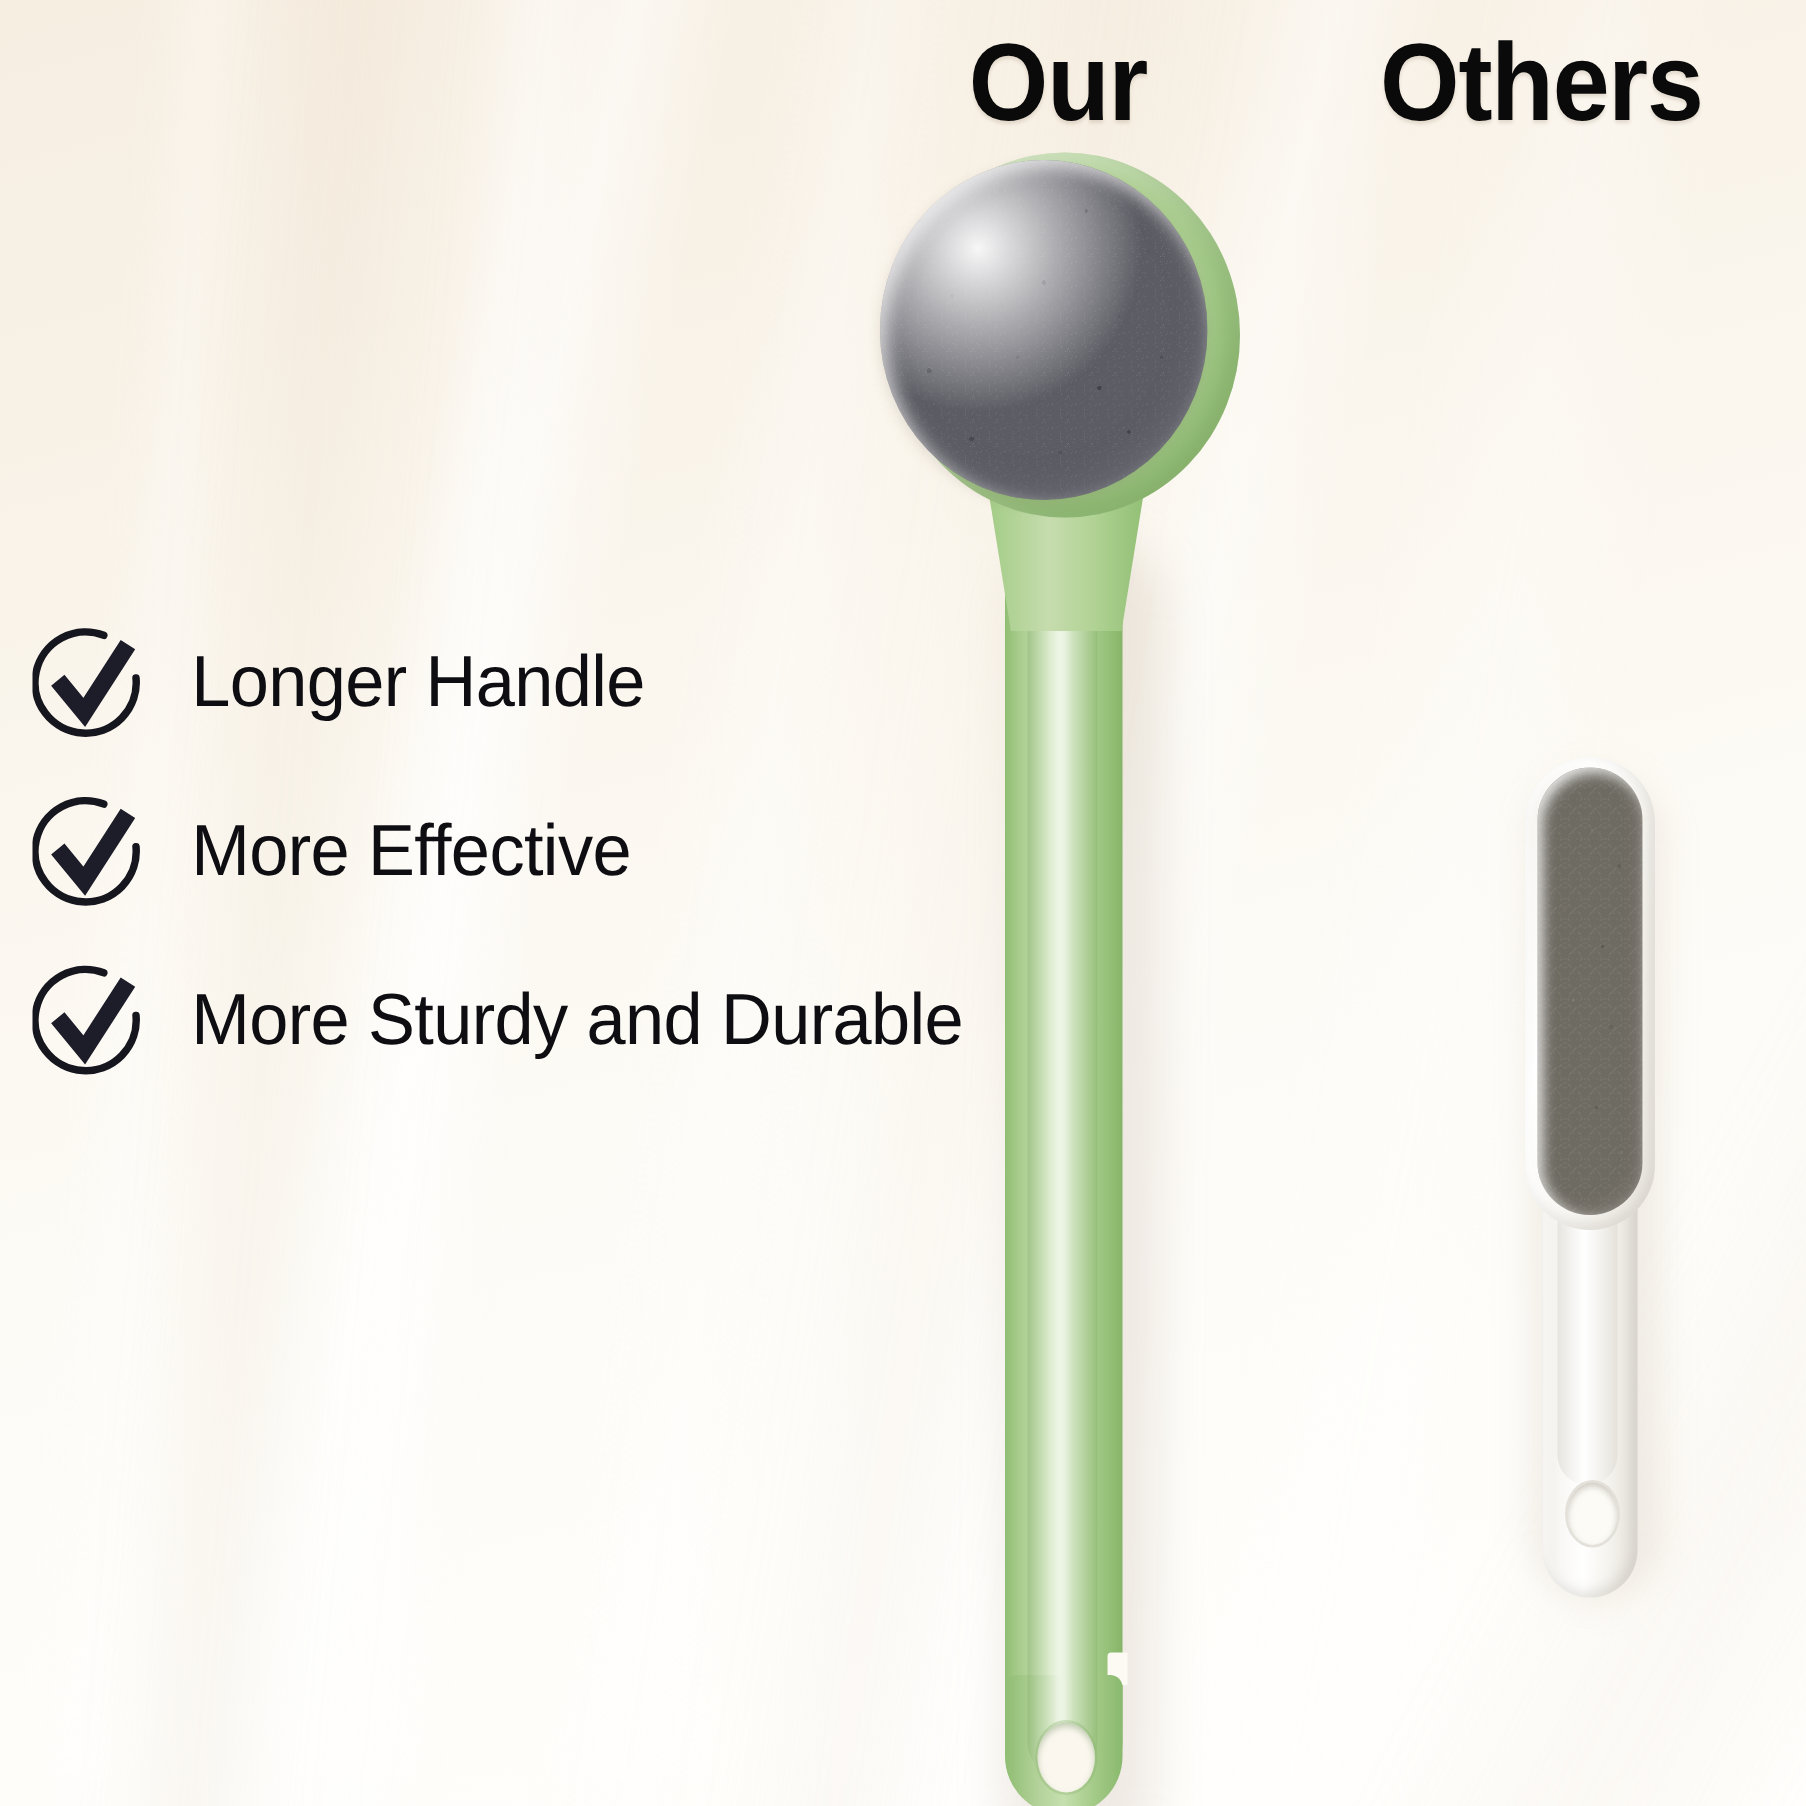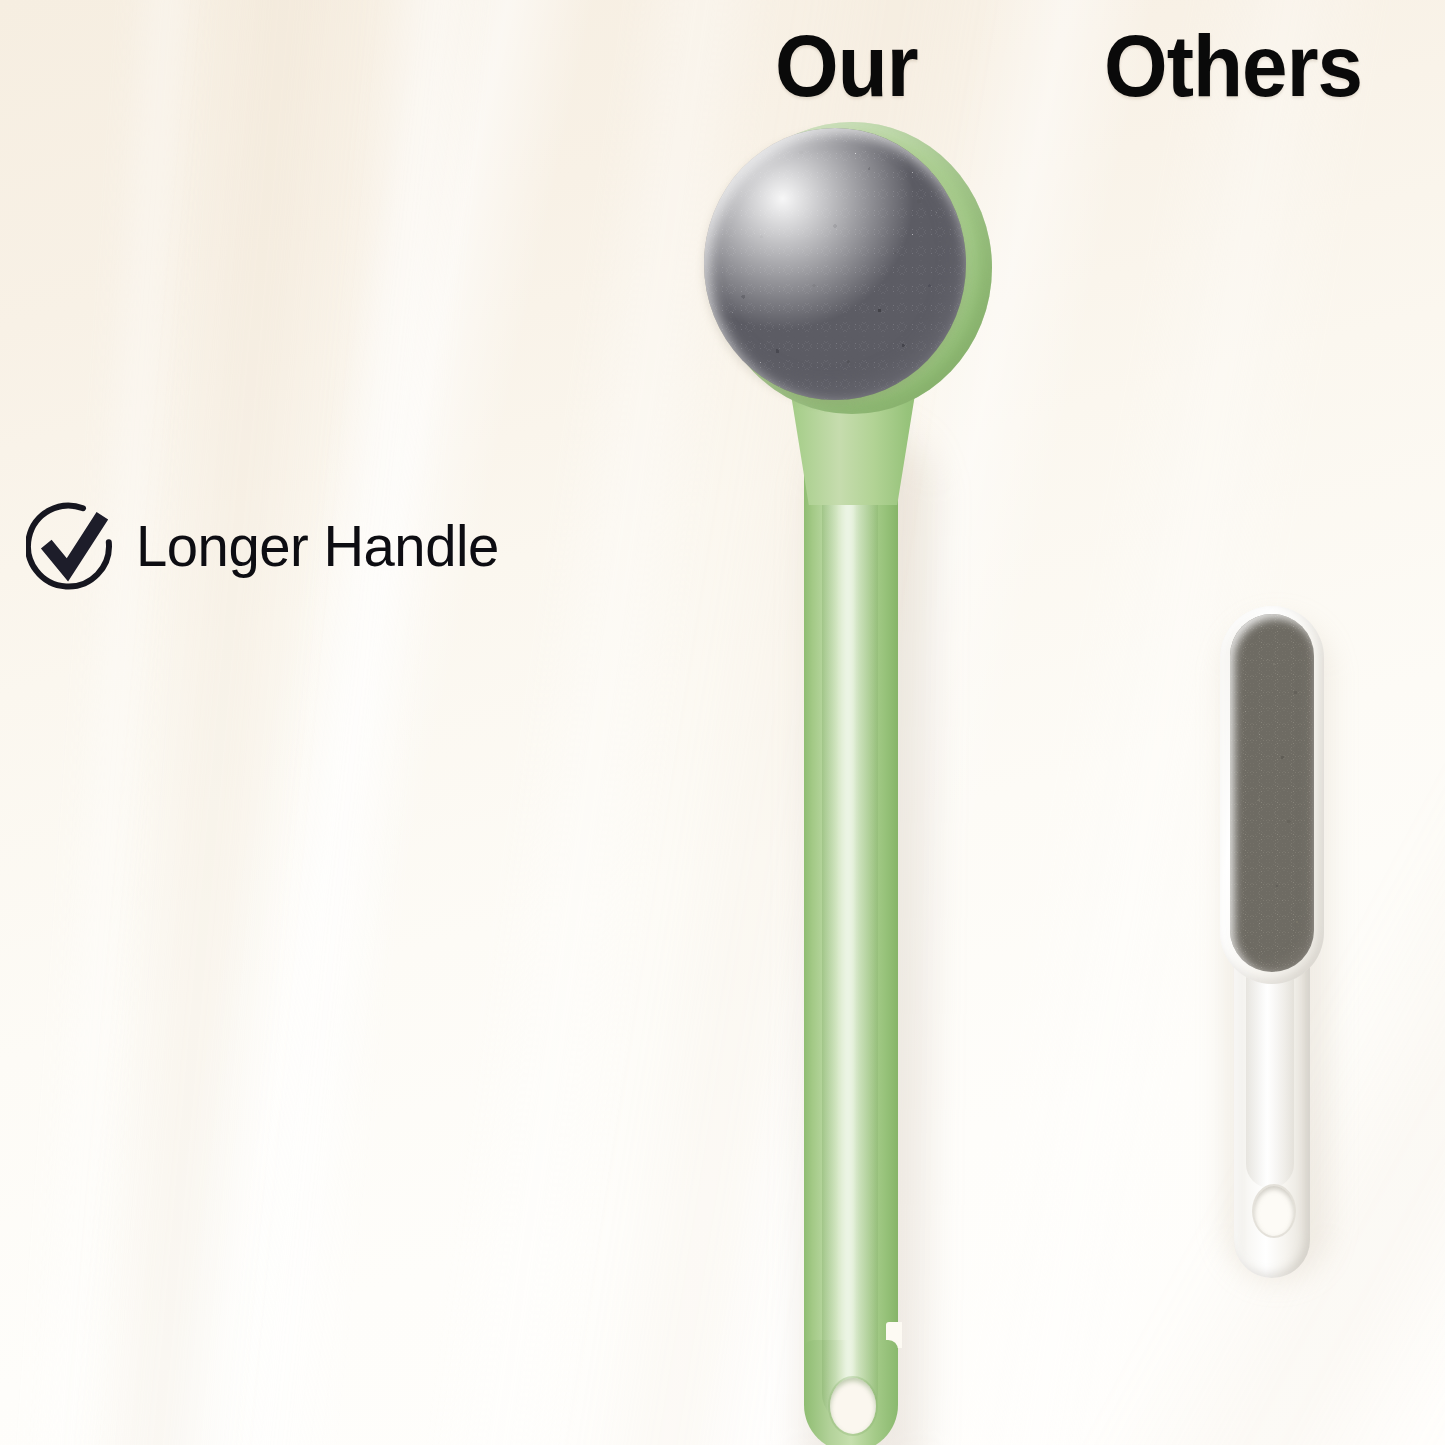--- a/index.html
+++ b/index.html
@@ -73,20 +73,21 @@
   #feature-list {
     position: absolute;
     left: 26px;
     top: 478px;
     width: 760px;
   }
   .feature-row {
     display: flex;
     align-items: center;
     height: 135px;
+    gap: 17px;
   }
   .check-icon { width: 92px; height: 92px; flex: 0 0 92px; }
   .feature-label {
     margin-left: 18px;
     color: #0d0d12;
     font-size: 58px;
     line-height: 1;
     letter-spacing: -0.5px;
     white-space: nowrap;
     transform: scaleX(0.97);
@@ -333,21 +334,39 @@
     <div class="feature-row">
       <span class="check-icon">
         <svg viewBox="0 0 100 100" width="92" height="92">
           <path d="M62 9 A44 44 0 1 0 90 46" fill="none" stroke="#16161f" stroke-width="6.5" stroke-linecap="round"></path>
           <path d="M22 48 L45 76 L83 17" fill="none" stroke="#1d1d2a" stroke-width="15" stroke-linecap="butt" stroke-linejoin="miter"></path>
         </svg>
       </span>
       <span class="feature-label">Longer Handle</span>
     </div>
 
-
+    <div class="feature-row">
+      <span class="check-icon">
+        <svg viewBox="0 0 100 100" width="92" height="92">
+          <path d="M62 9 A44 44 0 1 0 90 46" fill="none" stroke="#16161f" stroke-width="6.5" stroke-linecap="round"></path>
+          <path d="M22 48 L45 76 L83 17" fill="none" stroke="#1d1d2a" stroke-width="15" stroke-linecap="butt" stroke-linejoin="miter"></path>
+        </svg>
+      </span>
+      <span class="feature-label">More Effective</span>
+    </div>
+
+    <div class="feature-row">
+      <span class="check-icon">
+        <svg viewBox="0 0 100 100" width="92" height="92">
+          <path d="M62 9 A44 44 0 1 0 90 46" fill="none" stroke="#16161f" stroke-width="6.5" stroke-linecap="round"></path>
+          <path d="M22 48 L45 76 L83 17" fill="none" stroke="#1d1d2a" stroke-width="15" stroke-linecap="butt" stroke-linejoin="miter"></path>
+        </svg>
+      </span>
+      <span class="feature-label">More Sturdy and Durable</span>
+    </div>
 
 
   </div>
 
   <div id="product-our">
     <div class="our-drop-shadow"></div>
     <div class="our-handle"></div>
     <div class="our-tip-notch"></div>
     <div class="our-tip"></div>
     <div class="our-handle-groove"></div>

